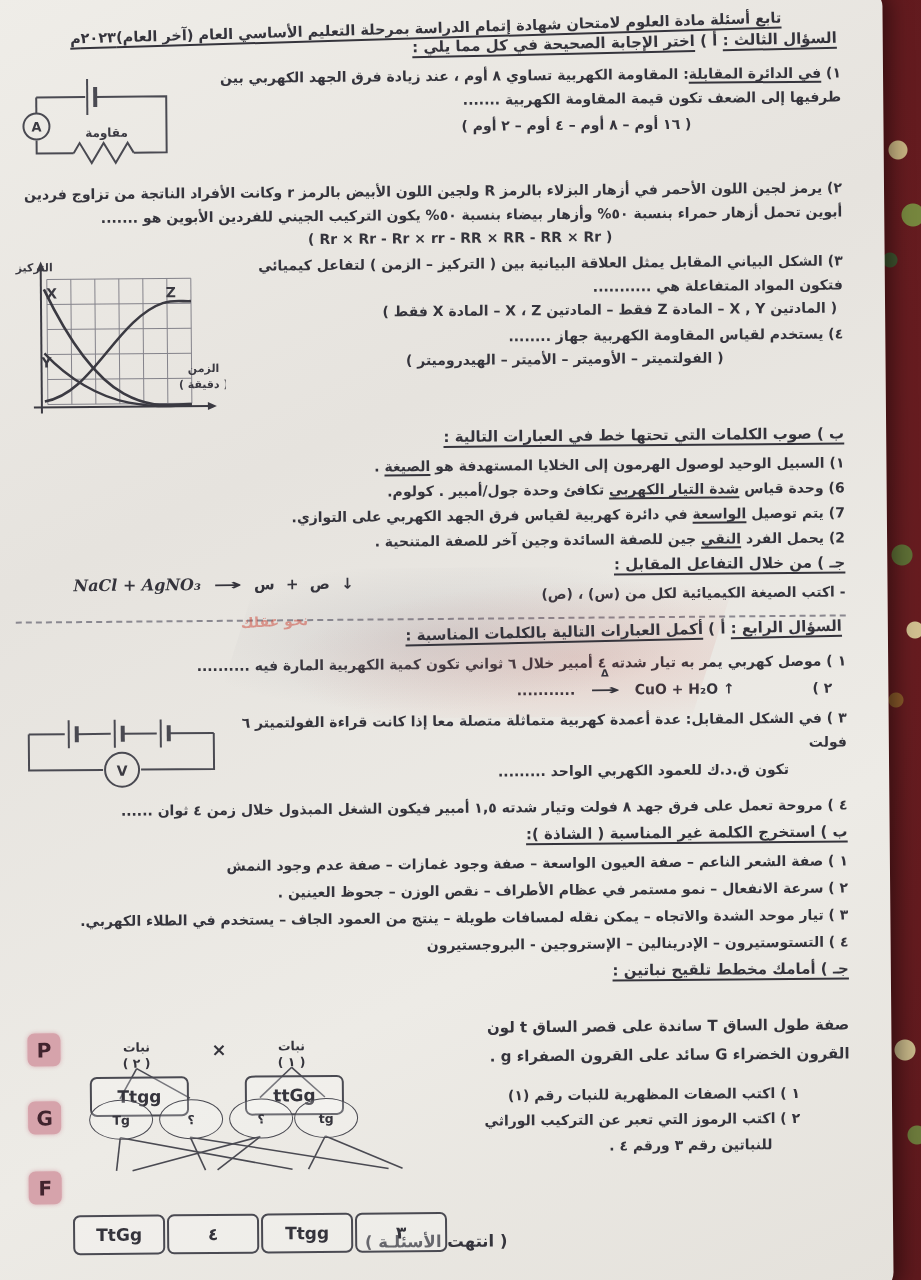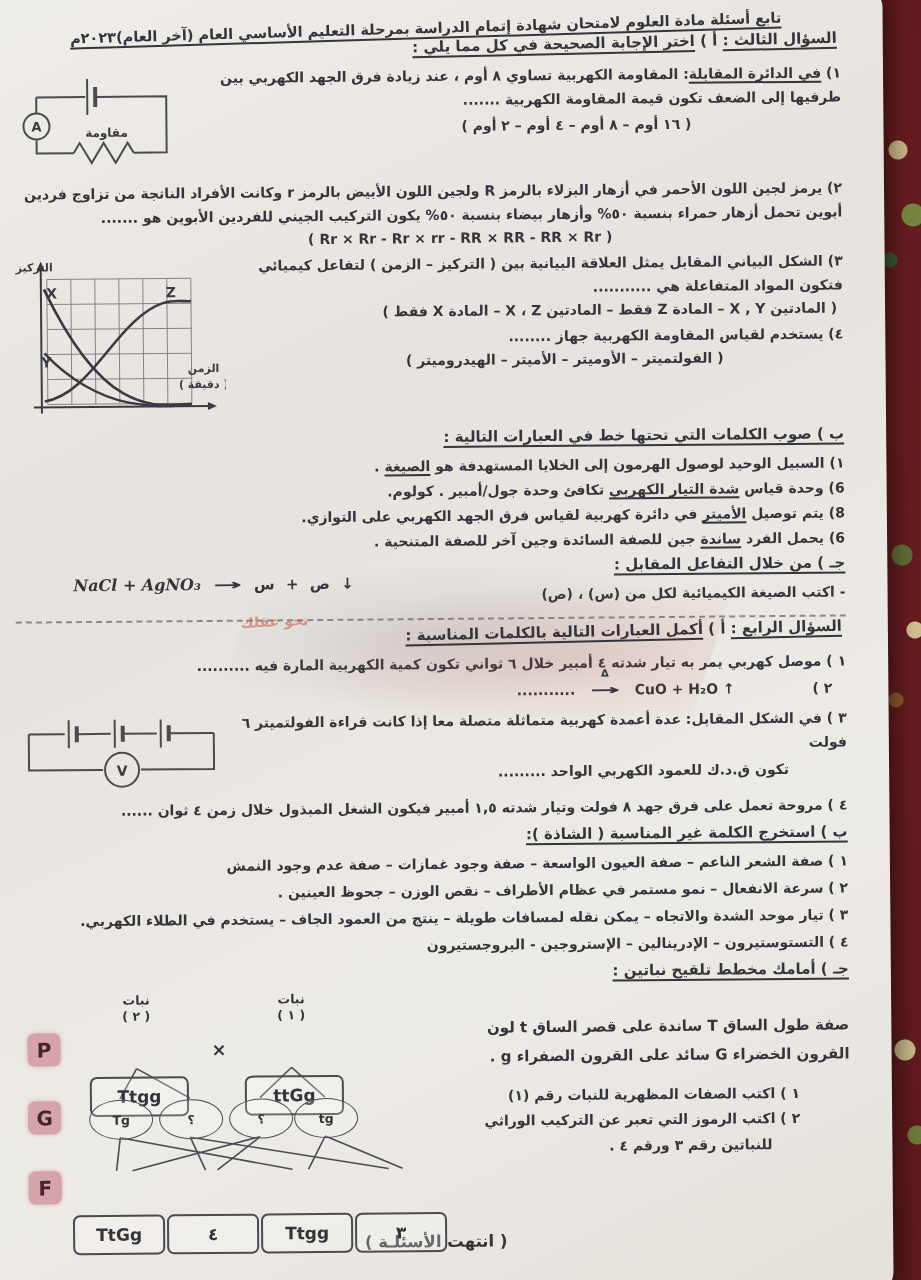--- a/index.html
+++ b/index.html
@@ -58,21 +58,21 @@
   .gtxt .sub{margin-right:50px;font-size:14px;line-height:1.6;}
   .pedigree{flex:0 0 auto;position:relative;width:438px;height:232px;direction:ltr;}
   .pedigree svg.lines{position:absolute;left:0;top:0;}
   .chip{position:absolute;width:33px;height:33px;background:#d6a3ab;border-radius:7px;
         display:flex;align-items:center;justify-content:center;font-size:20px;color:#41242e;
         box-shadow:0 0 4px rgba(214,163,171,.9);}
   .pbox{position:absolute;border:2px solid #4a4a52;border-radius:7px;background:rgba(255,255,255,.25);
         display:flex;align-items:center;justify-content:center;font-size:17px;margin-top:44px;}
   .goval{position:absolute;border:1.8px solid #4a4a52;border-radius:50%;
         display:flex;align-items:center;justify-content:center;font-size:12.5px;background:rgba(255,255,255,.2);text-align:right;}
-  .plabel{position:absolute;text-align:center;font-size:12.5px;line-height:1.25;}
+  .plabel{position:absolute;text-align:center;font-size:12.5px;line-height:1.25;margin-top:47px;}
   .cross{position:absolute;font-size:18px;}
   .footer{text-align:center;font-size:16.5px;margin-top:10px;}
   
   .wm-blob{position:absolute;top:572px;left:250px;width:480px;height:150px;pointer-events:none;
     background:
       radial-gradient(ellipse at 42% 45%, rgba(110,110,125,.16) 0%, rgba(110,110,125,0) 65%),
       radial-gradient(ellipse at 72% 60%, rgba(195,60,48,.15) 0%, rgba(195,60,48,0) 60%);
     transform:skewX(-18deg);}
   .wm-red{position:absolute;top:616px;right:580px;color:rgba(206,72,58,.5);font-size:14px;
     transform:rotate(-2deg);font-weight:bold;}
@@ -149,22 +149,22 @@
           <text x="190" y="118" text-anchor="middle" font-size="11">الزمن</text>
           <text x="190" y="134" text-anchor="middle" font-size="11">( دقيقة )</text>
         </svg>
       </div>
     </div>
 
     <div class="p h" style="font-size:15px;margin-top:2px">ب ) صوب الكلمات التي تحتها خط في العبارات التالية :</div>
     <div class="btxt-items">
       <p class="p"><span>١) السبيل الوحيد لوصول الهرمون إلى الخلايا المستهدفة هو </span><span class="u">الصيغة</span><span> .</span></p>
       <p class="p"><span>6) وحدة قياس </span><span class="u">شدة التيار الكهربي</span><span> تكافئ وحدة جول/أمبير . كولوم.</span></p>
-      <p class="p"><span>8) يتم توصيل </span><span class="u">الأميتر</span><span> في دائرة كهربية لقياس فرق الجهد الكهربي على التوازي.</span></p>
-      <p class="p"><span>6) يحمل الفرد </span><span class="u">ساندة</span><span> جين للصفة السائدة وجين آخر للصفة المتنحية .</span></p>
+      <p class="p"><span>7) يتم توصيل </span><span class="u">الواسعة</span><span> في دائرة كهربية لقياس فرق الجهد الكهربي على التوازي.</span></p>
+      <p class="p"><span>2) يحمل الفرد </span><span class="u">النقي</span><span> جين للصفة السائدة وجين آخر للصفة المتنحية .</span></p>
     </div>
 
     <div class="crow">
       <div style="flex:0 0 330px">
         <div class="p h" style="font-size:15px">جـ ) من خلال التفاعل المقابل :</div>
         <p class="p">- اكتب الصيغة الكيميائية لكل من (س) ، (ص)</p>
       </div>
       <div class="ceq">
         <span class="eq-ltr">
           <span class="eqmath">NaCl + AgNO₃</span>

